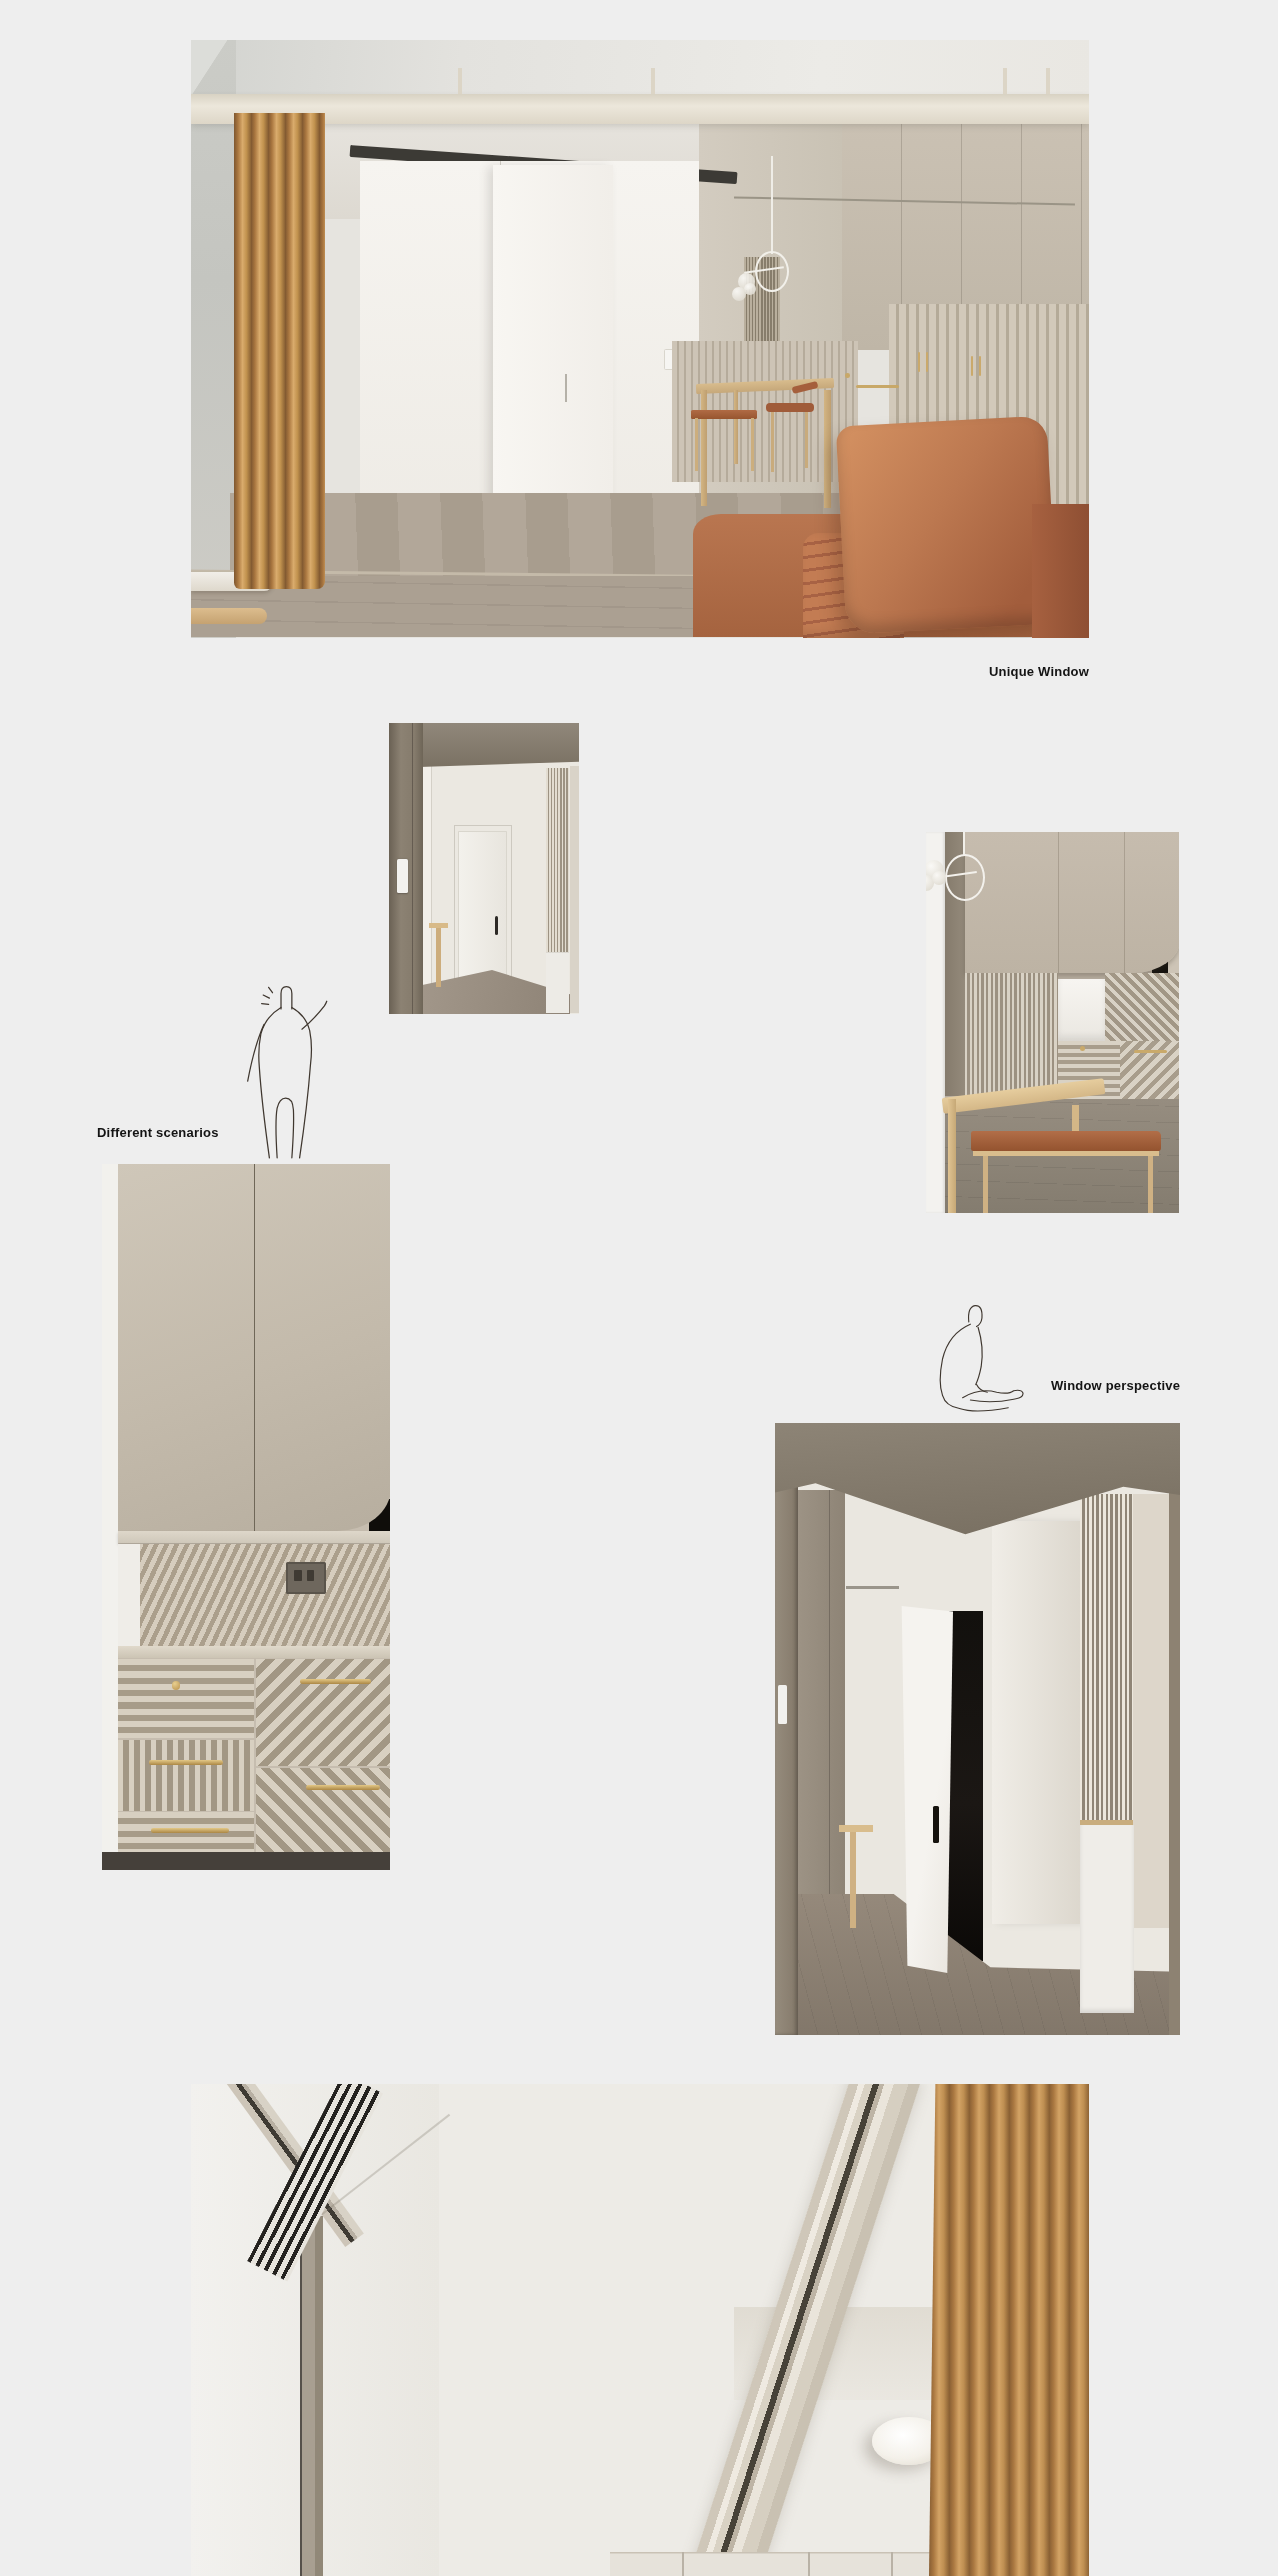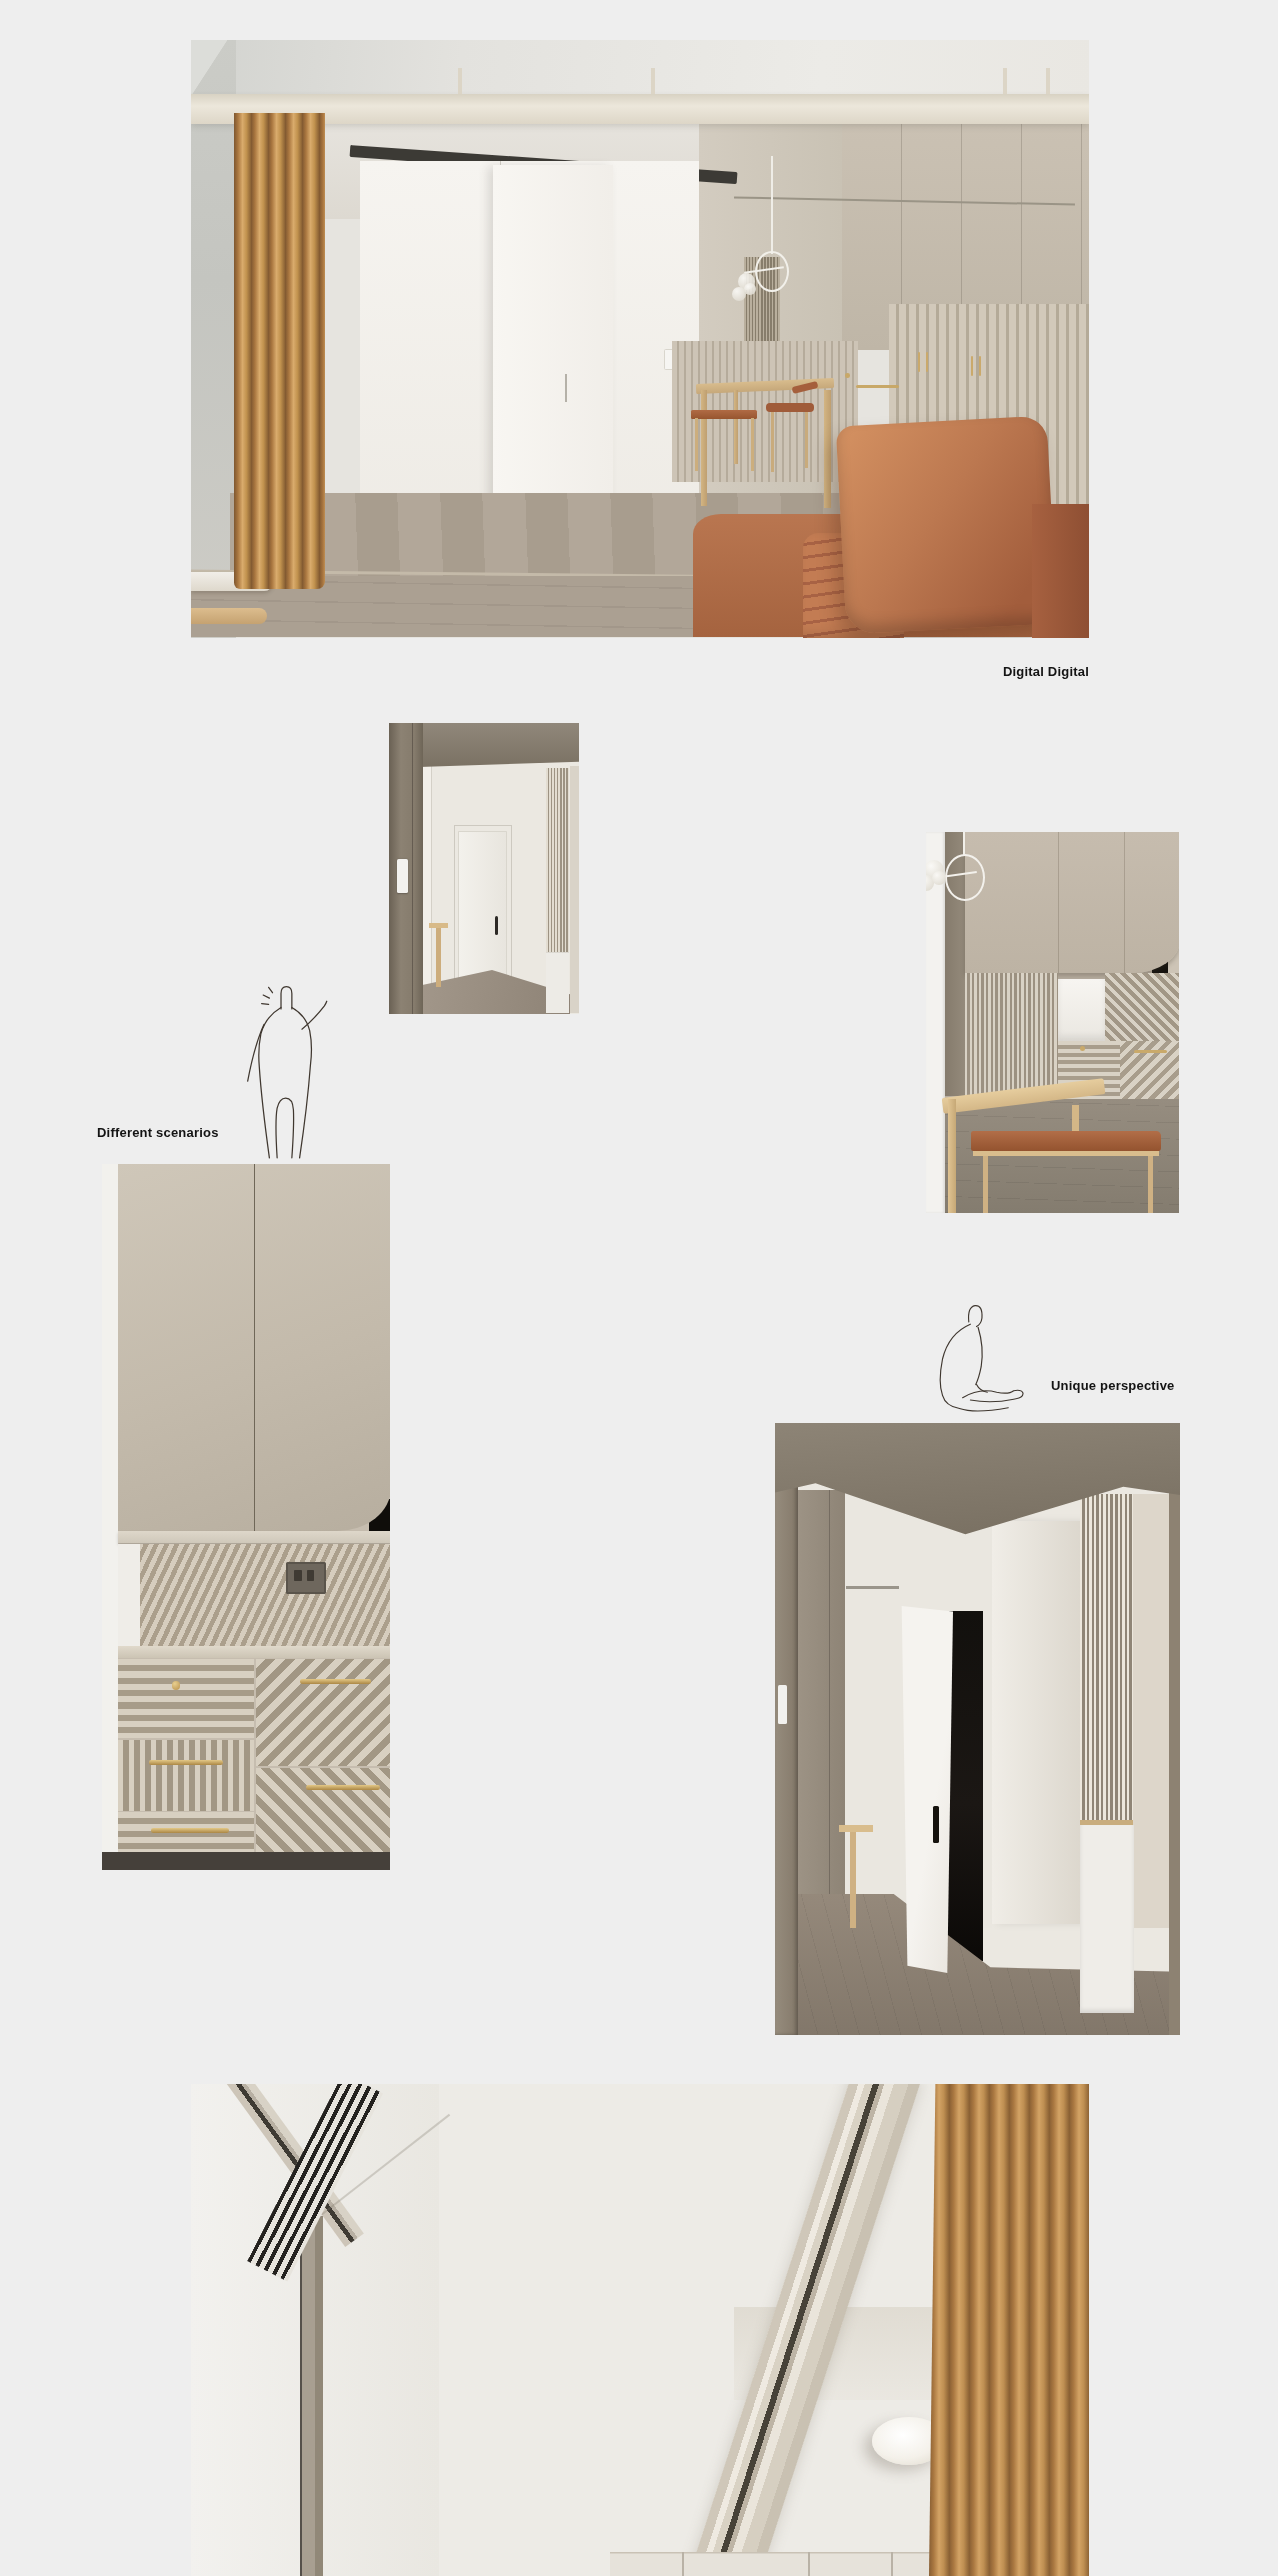--- a/index.html
+++ b/index.html
@@ -216,21 +216,21 @@
     <div class="p1-chair-leg" style="left:580px;top:372px;height:60px"></div>
     <div class="p1-chair-leg" style="left:614px;top:372px;height:56px"></div>
     <div class="p1-desk-top"></div>
     <div class="p1-desk-shelf"></div>
     <div class="p1-sofa"></div>
     <div class="p1-armrest"></div>
     <div class="p1-pillow"></div>
     <div class="p1-pillow2"></div>
     <div class="p1-curtain"></div>
   </div>
-  <div class="caption" style="right:189px;top:664px;text-align:right">Digital Digital</div>
+  <div class="caption" style="right:189px;top:664px;text-align:right">Unique Window</div>
 
   <div class="photo" id="p2">
     <div class="p2-inner-strip"></div>
     <div class="p2-door-frame"></div>
     <div class="p2-door">
       <div class="p2-door-handle"></div>
     </div>
     <div class="p2-floor"></div>
     <div class="p2-table-top"></div>
     <div class="p2-table-leg"></div>
@@ -324,21 +324,21 @@
 
   <div class="sketch" style="left:933px;top:1301px;width:101px;height:116px">
     <svg viewBox="0 0 130 150" fill="none" stroke="#3f372f" stroke-width="1.5" stroke-linecap="round">
       <path d="M46,27 Q44,8 54,6 Q64,5 63,22 Q62,30 56,33"></path>
       <path d="M48,30 Q20,42 12,75 Q6,105 12,122 Q16,136 34,139 Q54,146 97,138"></path>
       <path d="M58,34 Q66,60 62,85 Q59,100 55,108"></path>
       <path d="M38,125 Q60,112 82,118 Q98,121 104,116 Q114,114 116,119 Q117,125 104,127 Q75,133 48,128"></path>
       <path d="M56,108 Q60,116 70,118"></path>
     </svg>
   </div>
-  <div class="caption" style="left:1051px;top:1378px">Unique perspective</div>
+  <div class="caption" style="left:1051px;top:1378px">Window perspective</div>
 
   <div class="photo" id="p5">
     <div class="p5-left-panel"></div>
     <div class="p5-panel-seam"></div>
     <div class="p5-back-wall"></div>
     <div class="p5-track"></div>
     <div class="p5-center-wall"></div>
     <div class="p5-dark-gap"></div>
     <div class="p5-floor"></div>
     <div class="p5-table-top"></div>

